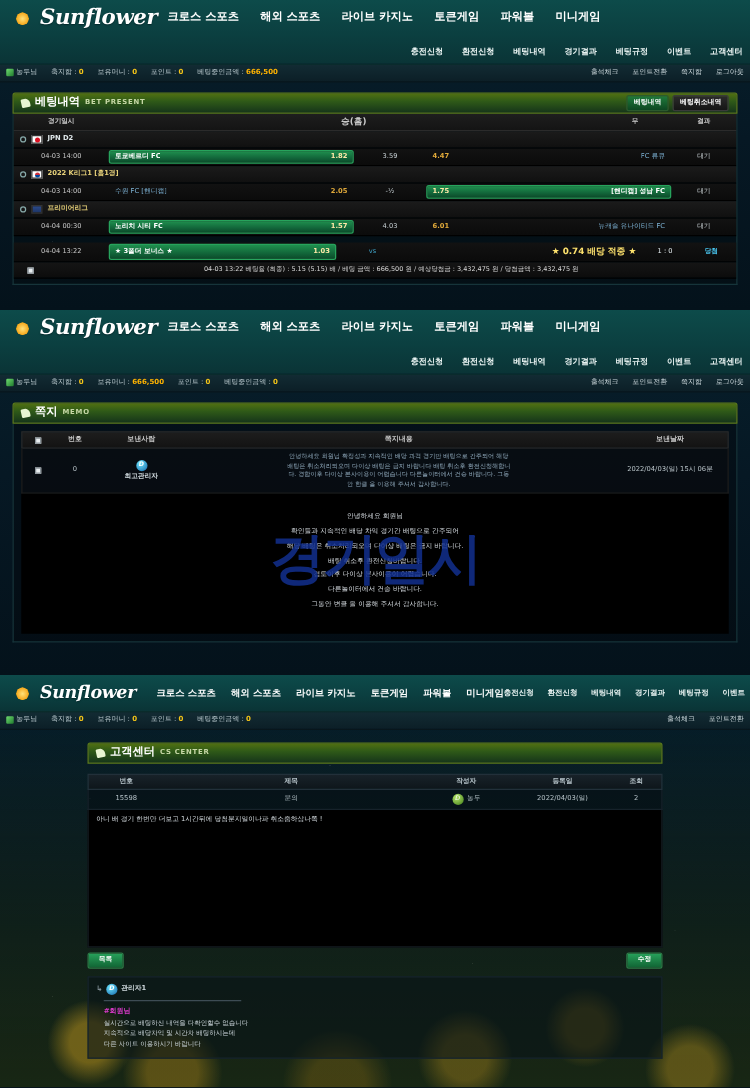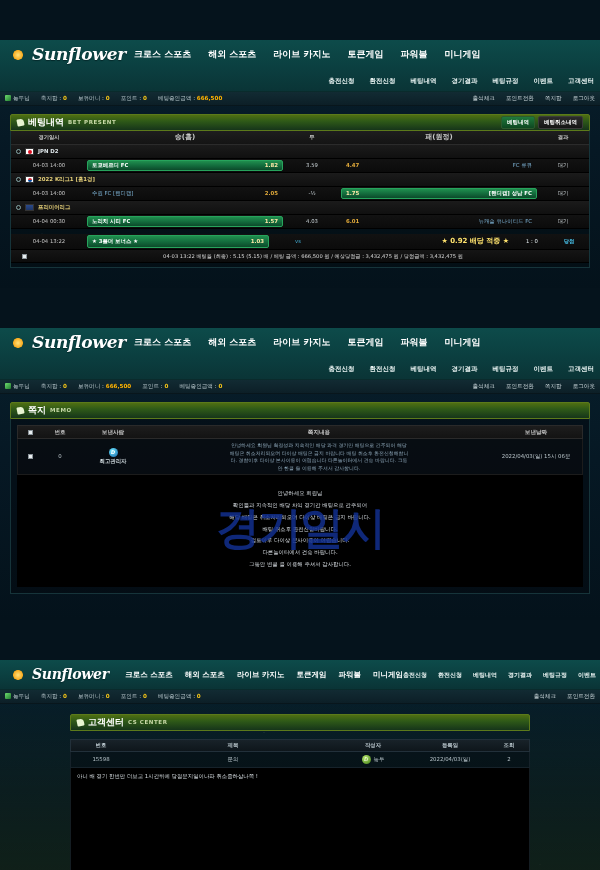--- a/index.html
+++ b/index.html
@@ -6,21 +6,21 @@
   * { margin:0; padding:0; box-sizing:border-box; }
   html,body { width:600px; height:870px; }
   body {
     font-family:"DejaVu Sans","Liberation Sans",sans-serif;
     background:#05131c; color:#cfd8dc; overflow:hidden;
     font-size:7px; line-height:1.25;
   }
   .shot { position:relative; width:600px; height:870px; }
 
   
-  .panel { position:relative; width:600px; overflow:hidden;margin-top:40px; }
+  .panel { position:relative; width:600px; overflow:hidden; }
   .bgstars {
     position:absolute; inset:0;
     background:
       radial-gradient(1px 1px at 12% 30%, rgba(255,255,255,.45), transparent 60%),
       radial-gradient(1px 1px at 28% 60%, rgba(255,255,255,.3), transparent 60%),
       radial-gradient(1px 1px at 44% 22%, rgba(255,255,255,.35), transparent 60%),
       radial-gradient(1px 1px at 63% 70%, rgba(255,255,255,.28), transparent 60%),
       radial-gradient(1px 1px at 78% 35%, rgba(255,255,255,.4), transparent 60%),
       radial-gradient(1px 1px at 90% 62%, rgba(255,255,255,.25), transparent 60%),
       radial-gradient(1px 1px at 7% 78%, rgba(255,255,255,.3), transparent 60%),
@@ -262,21 +262,20 @@
           <span class="sbtn">베팅내역</span>
           <span class="sbtn alt">베팅취소내역</span>
         </span>
       </div>
 
       <div class="betwrap">
         <div class="betrow" style="background:linear-gradient(180deg,#1e1e1e,#141414);border-bottom:1px solid #2b2b2b">
           <div class="c-time" style="color:#c9c9c9;font-weight:bold">경기일시</div>
           <div class="c-home" style="justify-content:center;color:#c9c9c9;font-weight:bold">승(홈)</div>
           <div class="c-draw" style="color:#c9c9c9;font-weight:bold">무</div>
-          <div class="c-away" style="justify-content:center;color:#c9c9c9;font-weight:bold">패(원정)</div>
           <div class="c-res" style="color:#c9c9c9;font-weight:bold">결과</div>
         </div>
 
         <div class="leaguerow">
           <span class="dotico"></span>
           <span class="flag jp"></span>
           <span class="lname white">JPN D2</span>
         </div>
         <div class="betrow">
           <div class="c-time">04-03 14:00</div>
@@ -345,21 +344,21 @@
         <div class="betrow" style="height:16px;margin-top:5px">
           <div class="c-time">04-04 13:22</div>
           <div class="c-home">
             <span class="pick">
               <span class="nm">★ 3폴더 보너스 ★</span>
               <span class="od">1.03</span>
             </span>
           </div>
           <div class="c-draw" style="color:#3fa4c9">vs</div>
           <div class="c-away" style="justify-content:flex-end;padding-right:6px">
-            <span class="bonus">★ 0.92 배당 적중 ★</span>
+            <span class="bonus">★ 0.74 배당 적중 ★</span>
           </div>
           <div class="score">1 : 0</div>
           <div class="c-res" style="width:40px">
             <span class="win">당첨</span>
           </div>
         </div>
 
         <div class="sumrow">
           <span class="cb">
               <i class="chk"></i>

